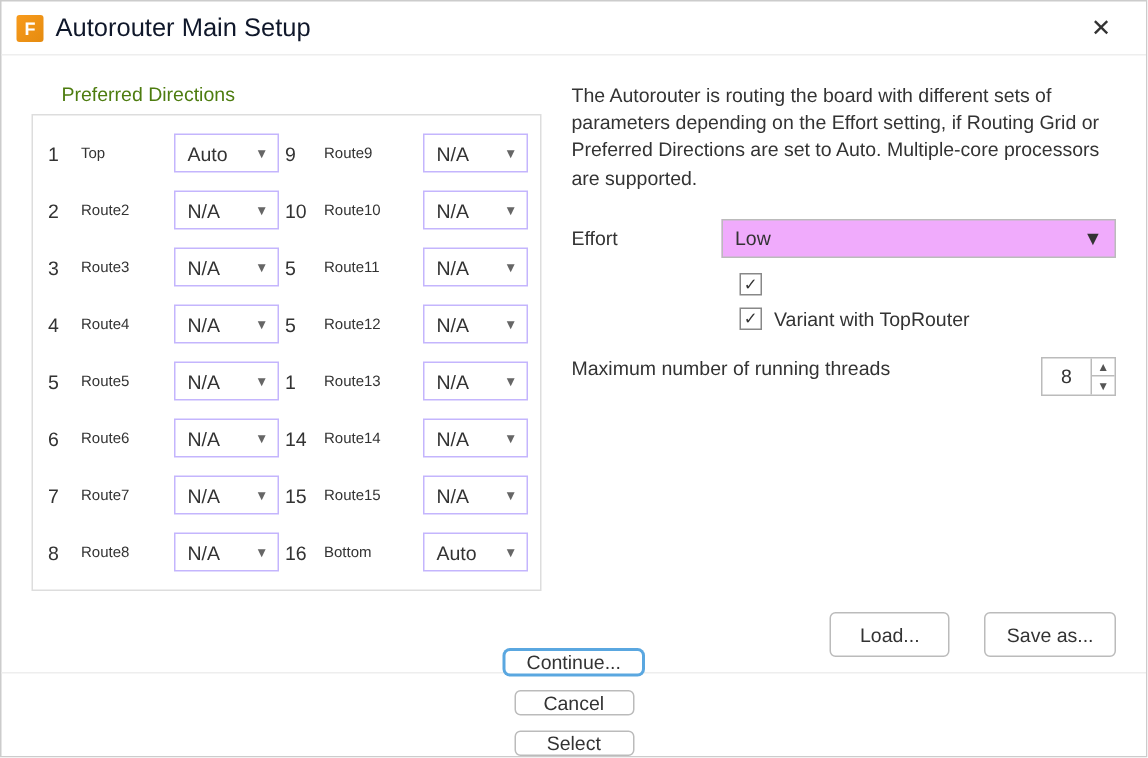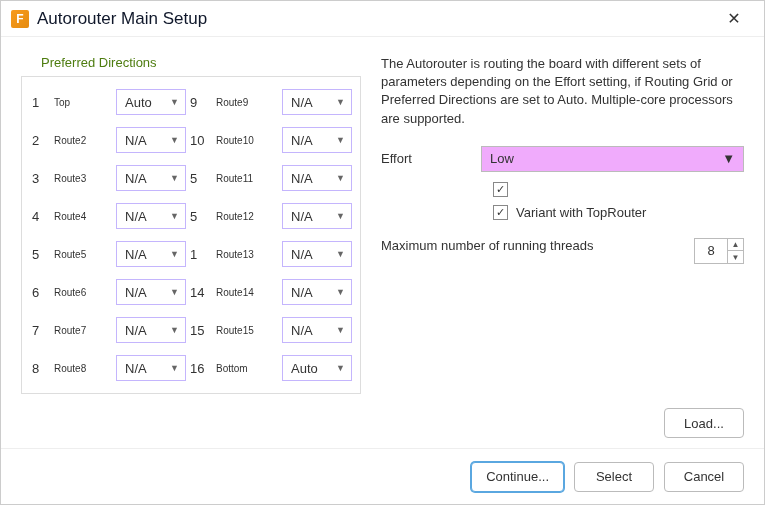--- a/index.html
+++ b/index.html
@@ -220,20 +220,21 @@
     color: #333;
   }
   .footer {
     border-top: 1px solid #eee;
     height: 56px;
     display: flex;
     align-items: center;
     justify-content: flex-end;
     padding: 0 20px;
     gap: 10px;
+    flex-direction: column;
   }
   .btn.primary {
     border: 1px solid #5aa7e0;
     box-shadow: 0 0 0 1px #5aa7e0;
     color: #333;
   }
 </style>
 </head>
 <body>
 
@@ -381,22 +382,23 @@
           <div class="val">8</div>
           <div class="arrows">
             <div>▲</div>
             <div>▼</div>
           </div>
         </div>
       </div>
 
       <div class="right-buttons">
         <div class="btn">Load...</div>
+        <div class="btn">Save as...</div>
       </div>
     </div>
   </div>
 
   <div class="footer">
     <div class="btn primary">Continue...</div>
+    <div class="btn">Cancel</div>
     <div class="btn">Select</div>
-    <div class="btn">Cancel</div>
   </div>
 </div>
 
 </body></html>

